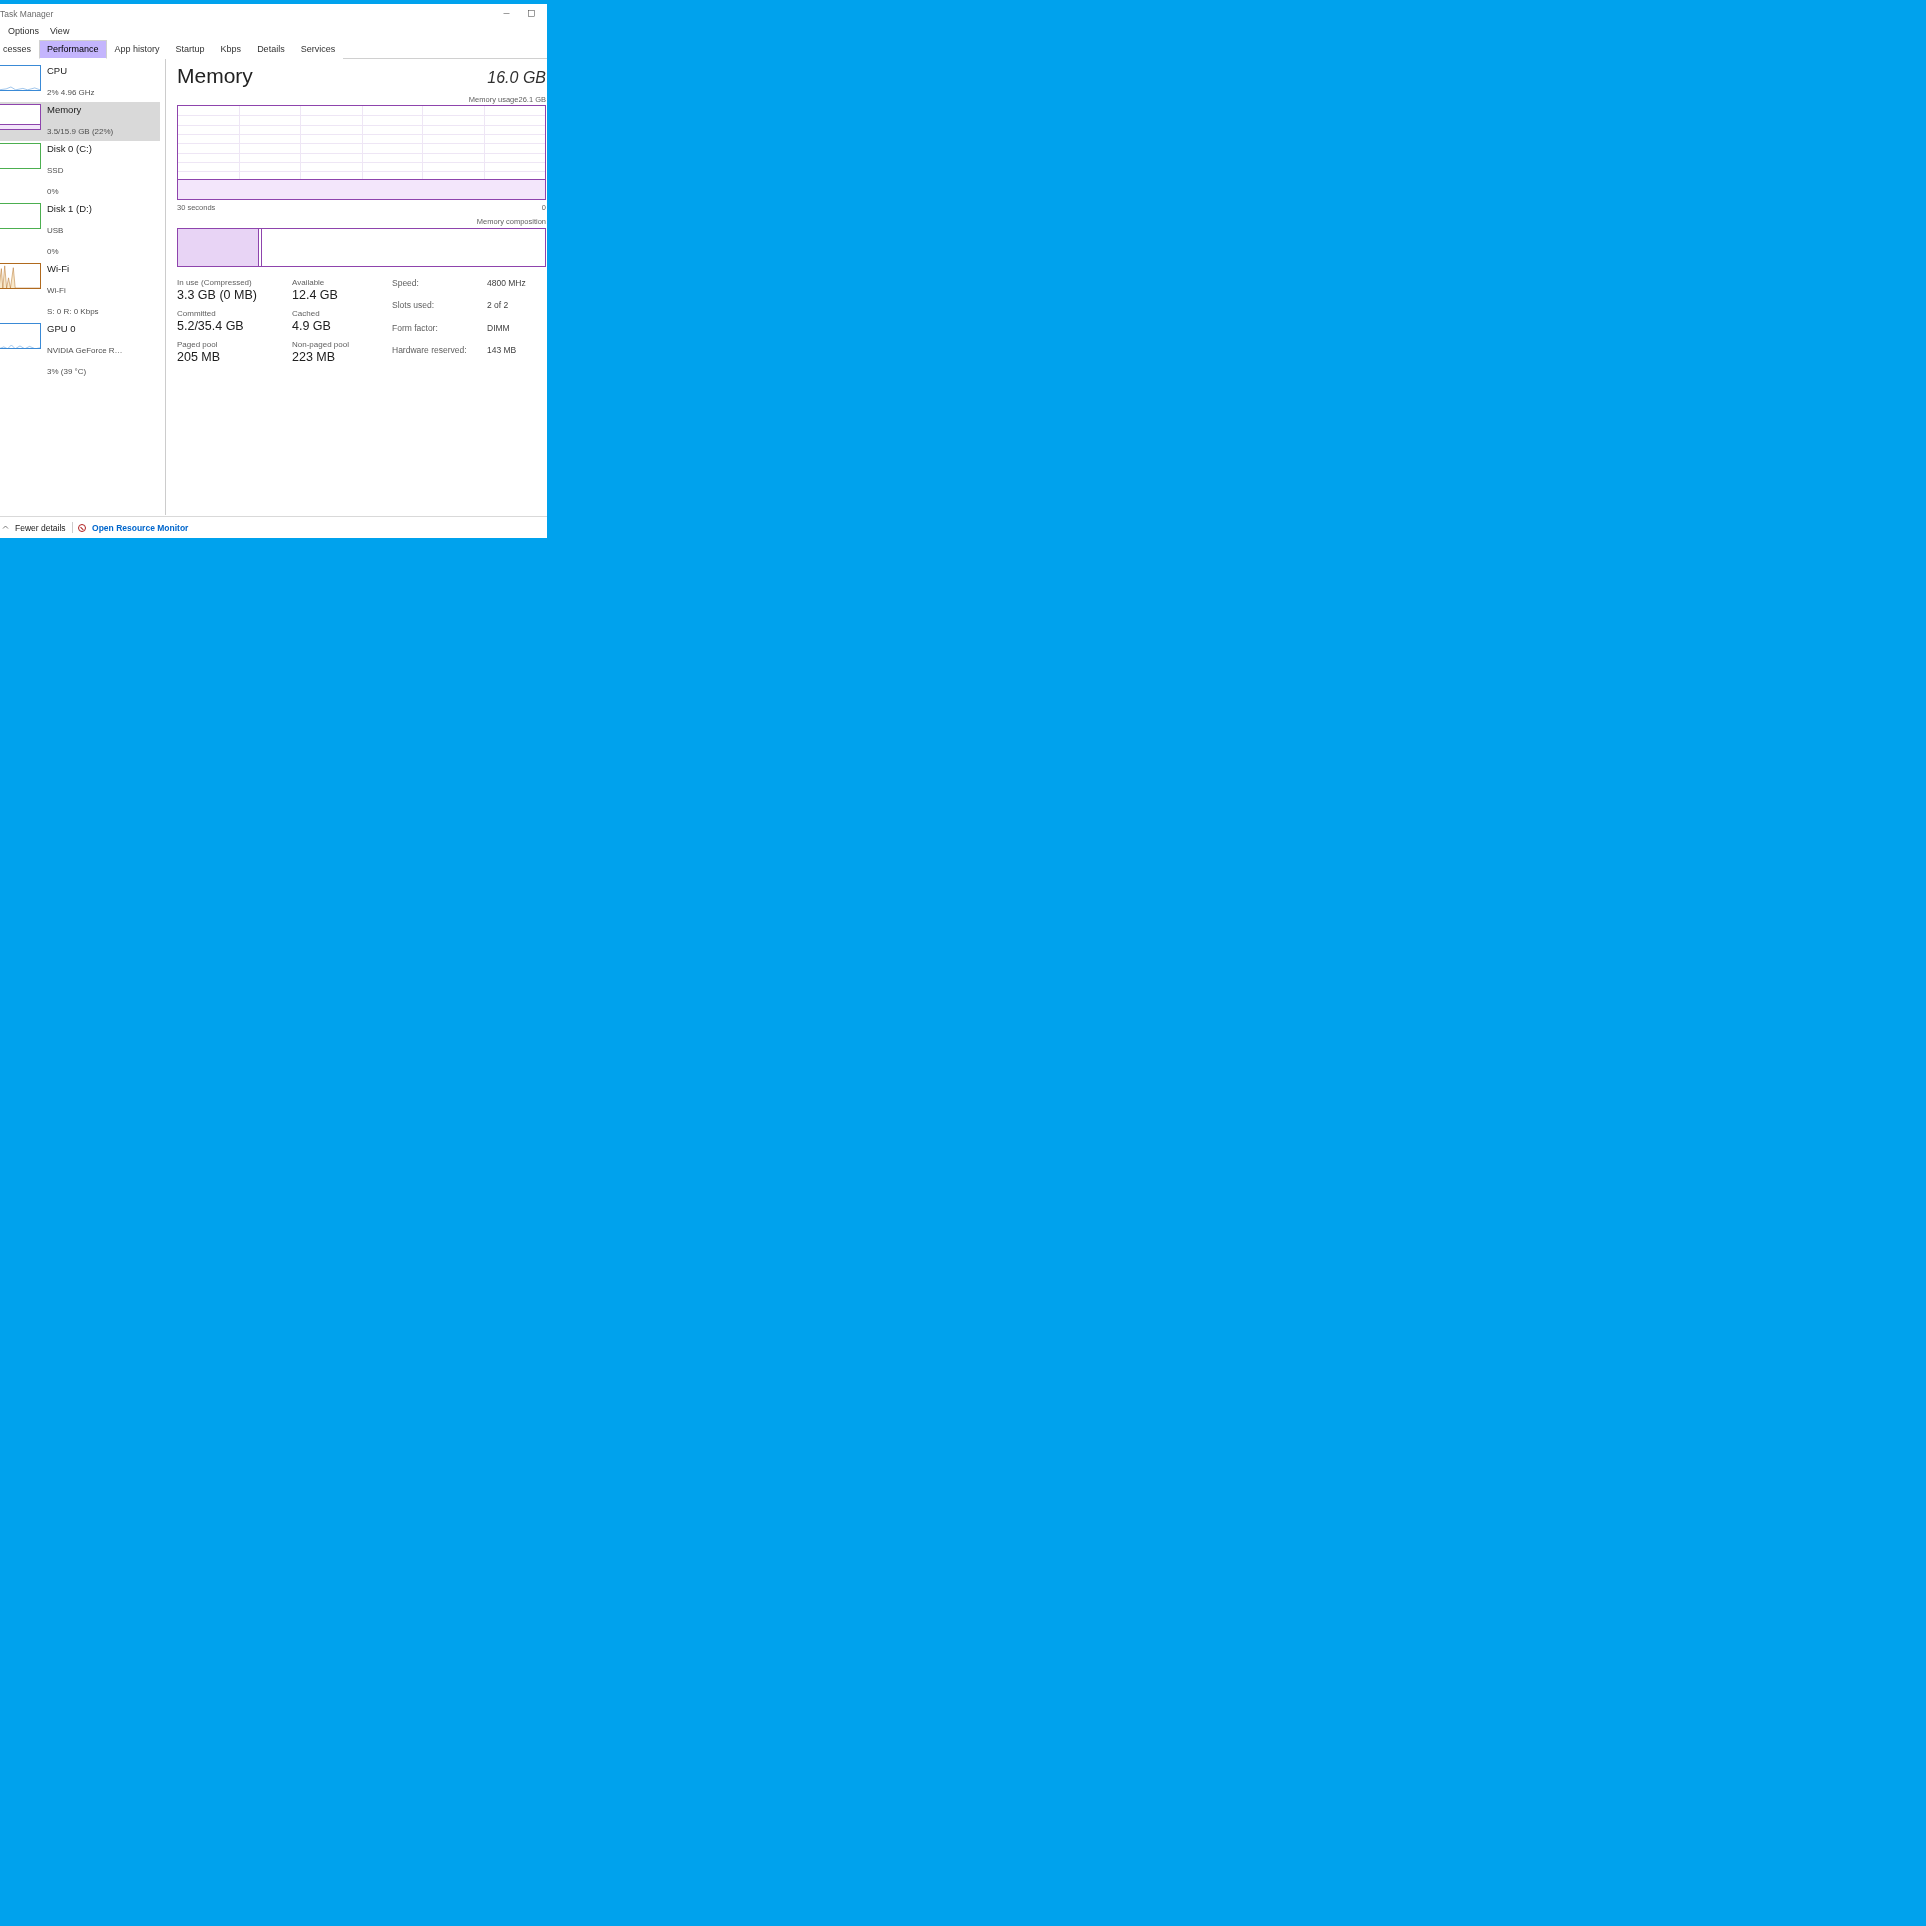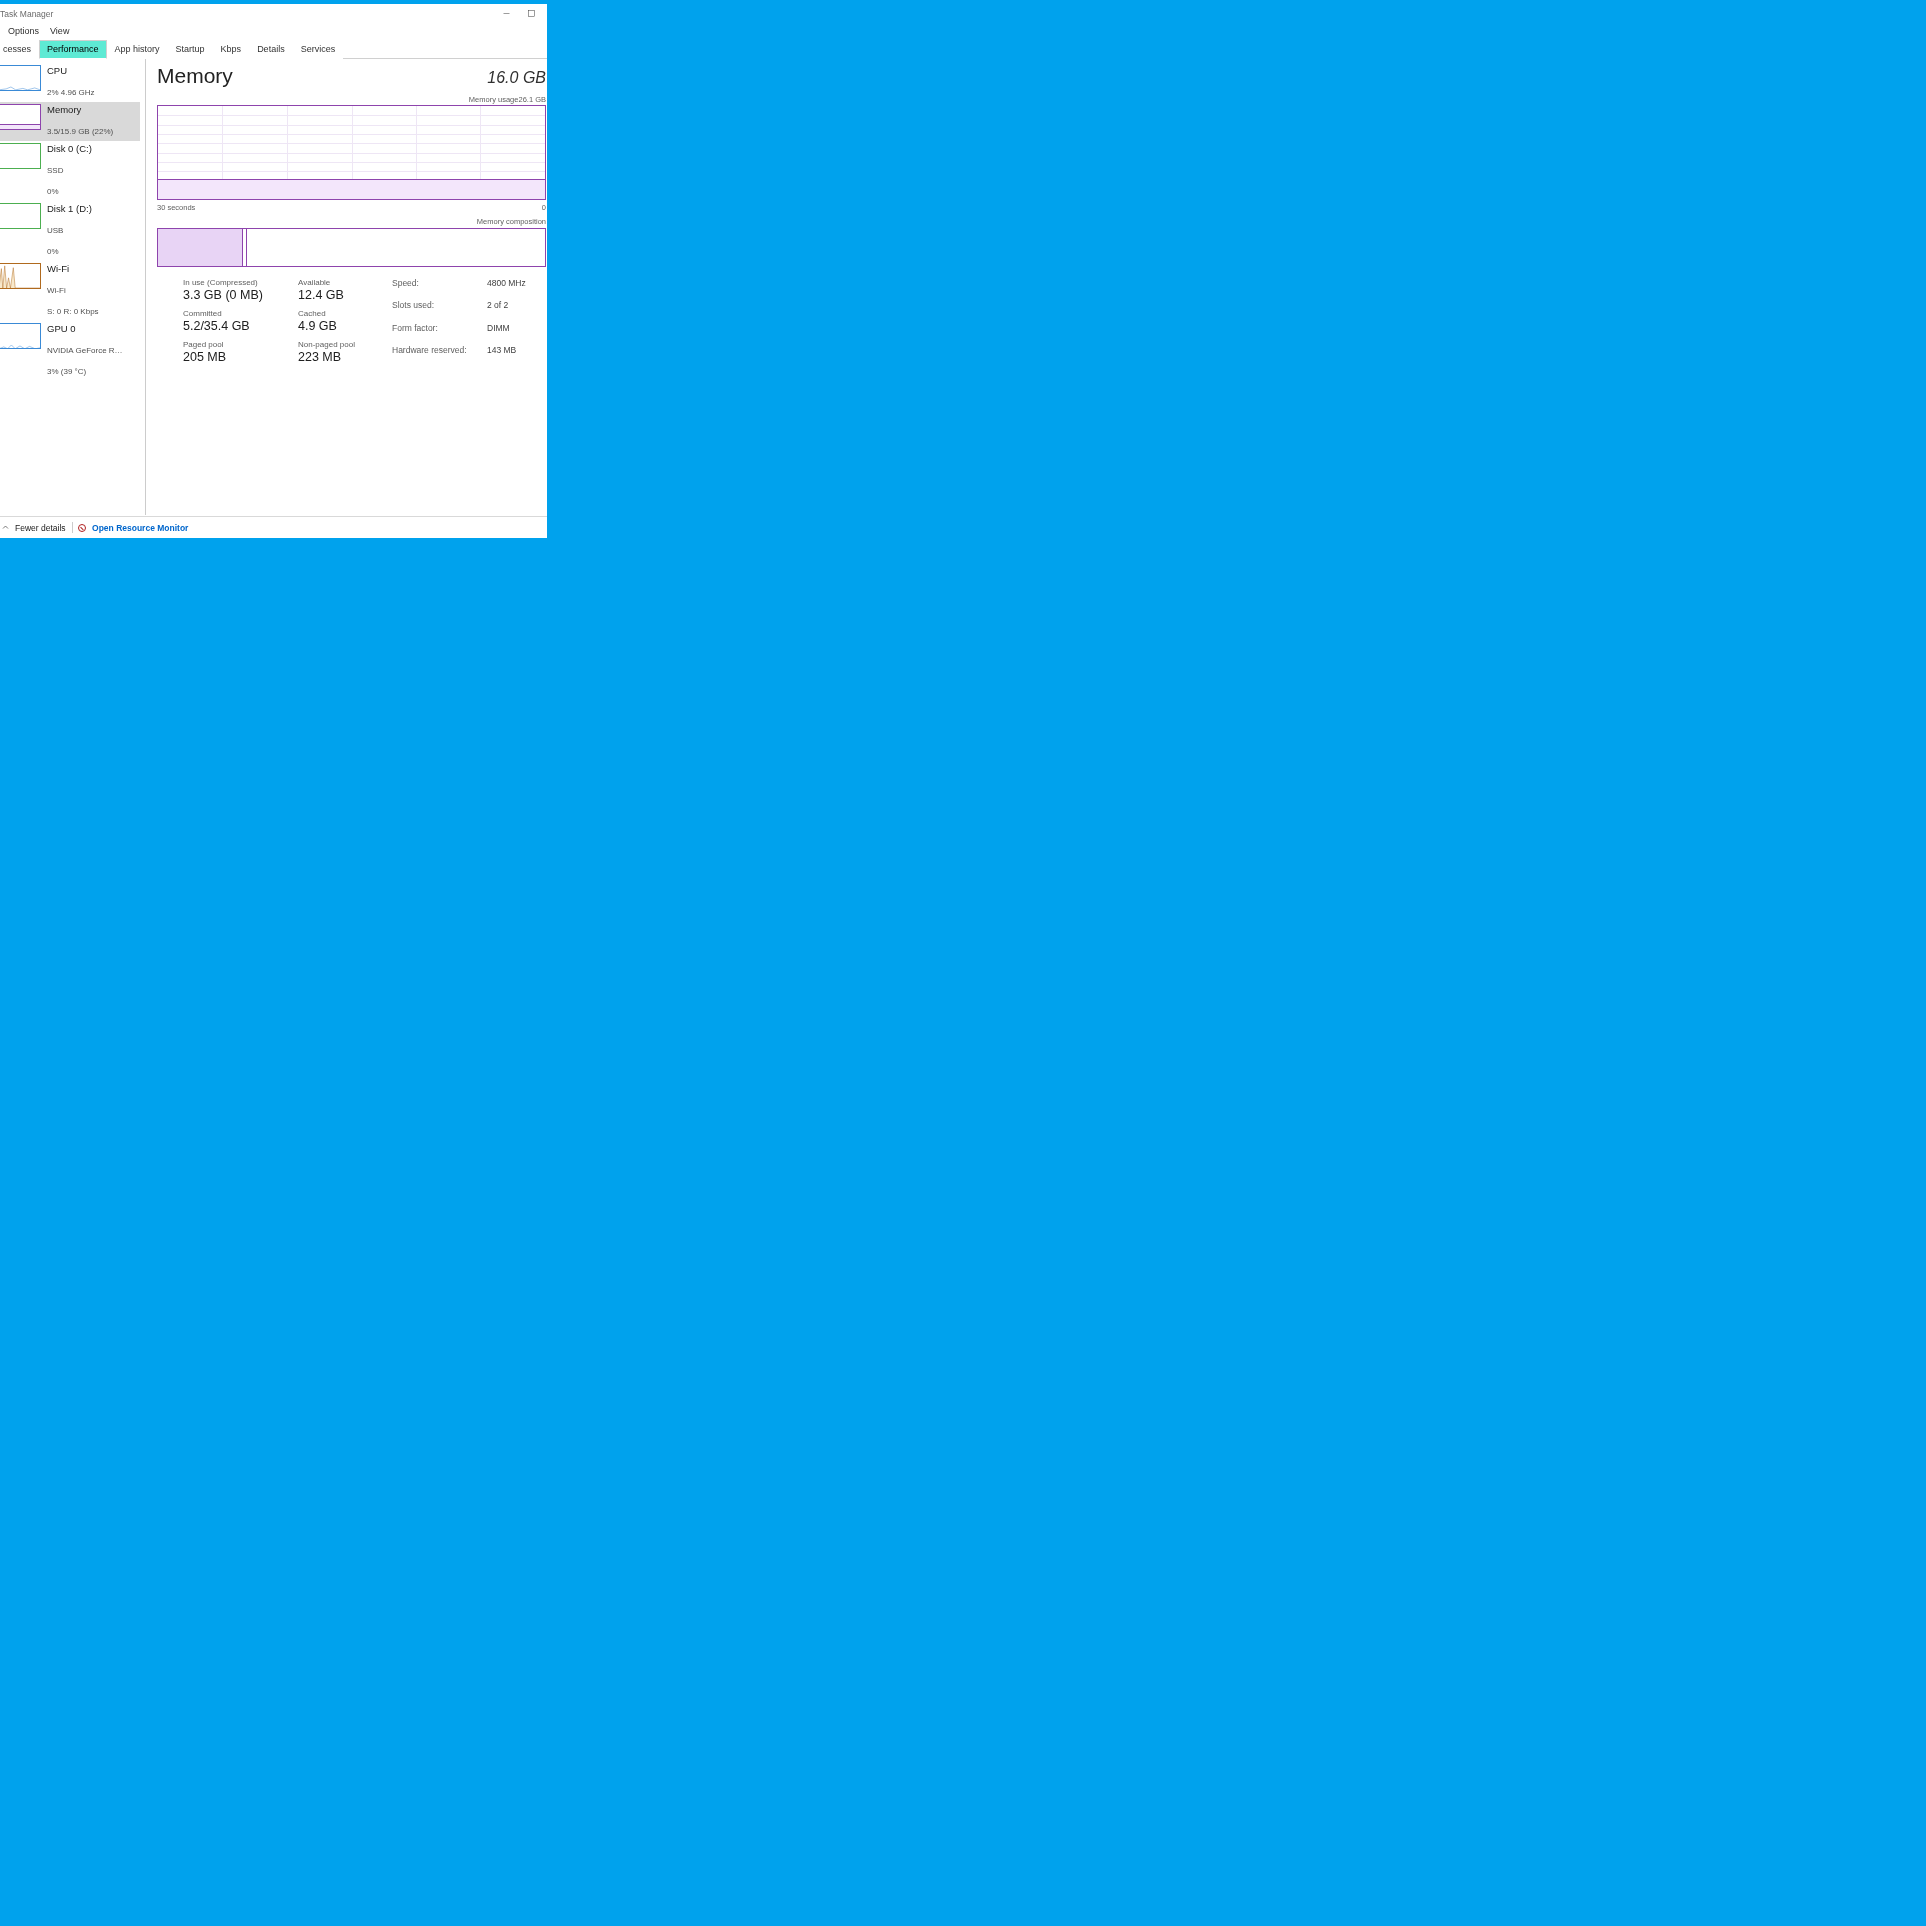--- a/index.html
+++ b/index.html
@@ -60,21 +60,21 @@
     padding: 3px 7px 3.5px 7px;
     border: 0.5px solid transparent;
     position: relative;
     top: 0.5px;
     background: #fff;
     white-space: nowrap;
   }
   .tab.active {
     border: 0.5px solid #d0d0d0;
     border-bottom-color: #ffffff;
-    background: #5eead4;
+    background: #c4b5fd;
     color: #000;
   }
   
   .body {
     display: flex;
     height: calc(100% - 19px - 18px - 19px - 22px);
   }
   .sidebar {
     width: 166px;
     padding: 4px 0 0 0;
@@ -133,21 +133,21 @@
   .usage-chart .fillband {
     position:absolute; left:0; right:0; bottom:0; height:22%;
     background:#f3e6fb; border-top:0.5px solid #8e44ad;
   }
   .time-row { display:flex; justify-content:space-between; font-size:7.5px; color:#606060; margin:3px 1px 5px 0;}
   .comp-chart { height: 39px; margin-top: 2px; }
   .comp-slice { position:absolute; top:0; bottom:0; }
   .comp-slice.used { left:0; width:22%; background:#e8d4f5; border-right:0.5px solid #8e44ad;}
   .comp-slice.gap  { left:22%; width:1%; background:#fff; border-right:0.5px solid #8e44ad;}
   
-  .stats { display:flex; gap:4px; margin-top:11px;margin-left:26px; }
+  .stats { display:flex; gap:10px; margin-top:11px; }
   .stats-left { display:grid; grid-template-columns: 115px 85px; row-gap: 7px; }
   .stat .lab { font-size:8px; color:#606060; }
   .stat .val { font-size:12.5px; color:#202020; margin-top:1px;}
   .stats-right { display:grid; grid-template-columns: 95px 60px; row-gap:3px; font-size:8.5px; color:#404040; margin-left: 5px;}
   .stats-right .rlab { color:#606060; }
   
   .bottombar {
     position: absolute; left:0; right:0; bottom:0;
     border-top: 0.5px solid #d9d9d9;
     height: 22px;

